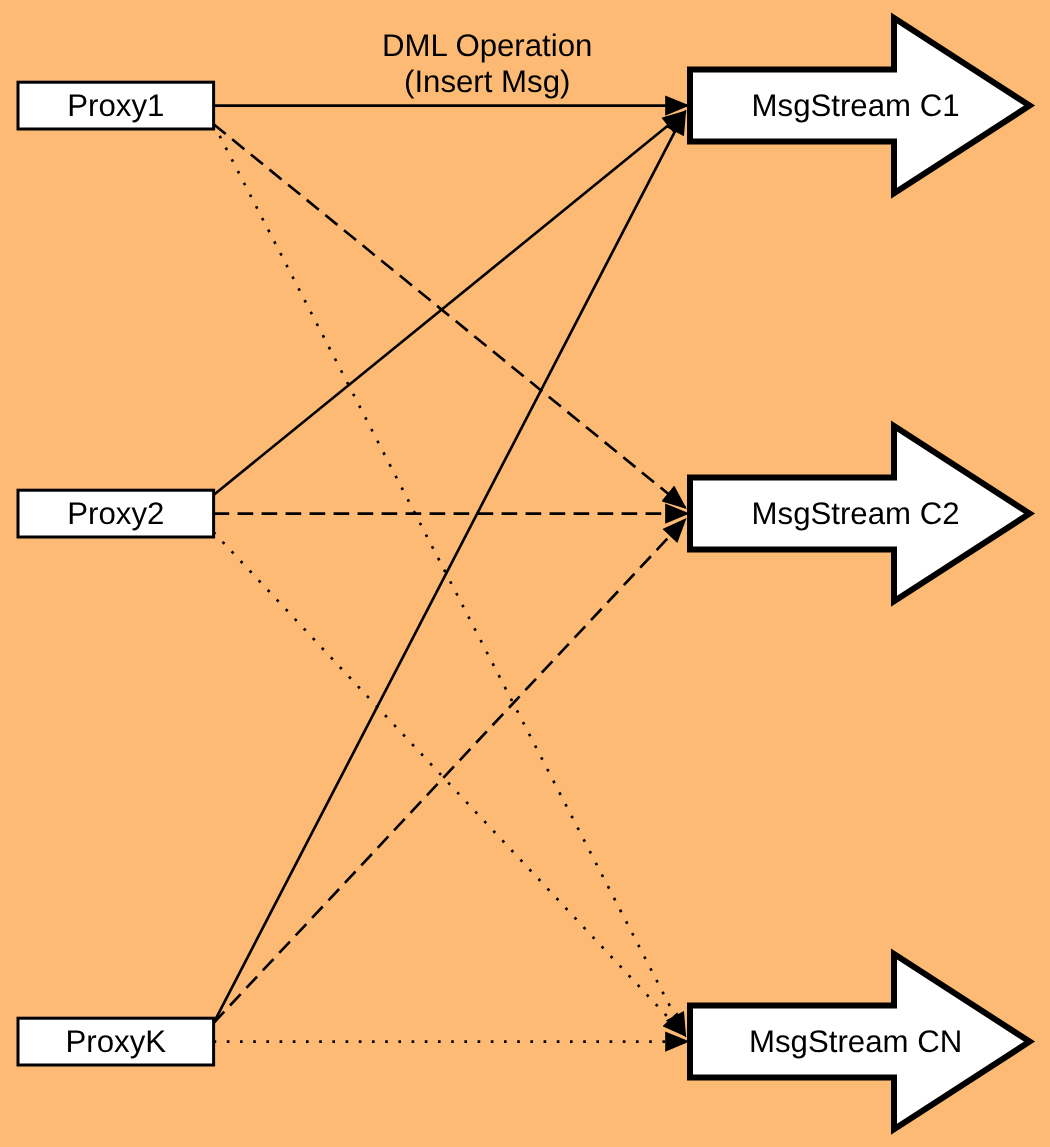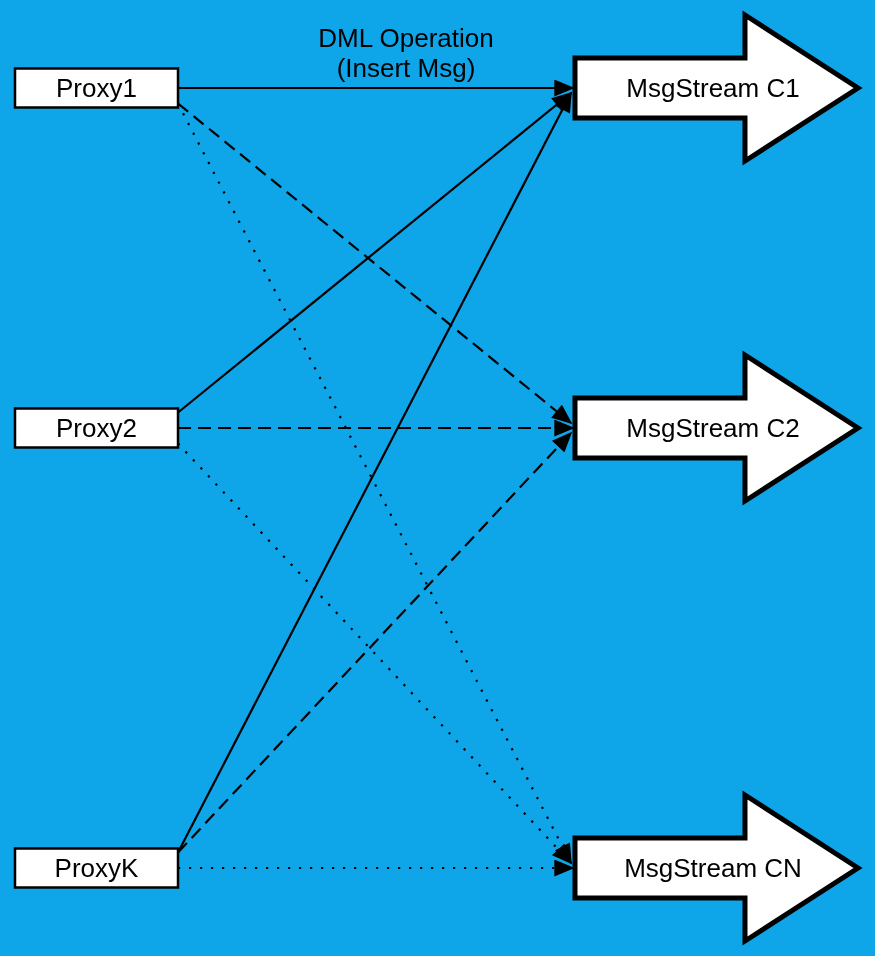--- a/index.html
+++ b/index.html
@@ -4,21 +4,21 @@
 <style>
   html, body {
     margin: 0;
     padding: 0;
     background: #ffffff;
   }
   .diagram-page {
     position: relative;
     width: 875px;
     height: 956px;
-    background: #0ea5e9;
+    background: #fdba74;
     font-family: "Liberation Sans", sans-serif;
   }
   svg text {
     font-family: "Liberation Sans", sans-serif;
     fill: #000000;
   }
   .node-label {
     font-size: 26px;
   }
   .note-label {

